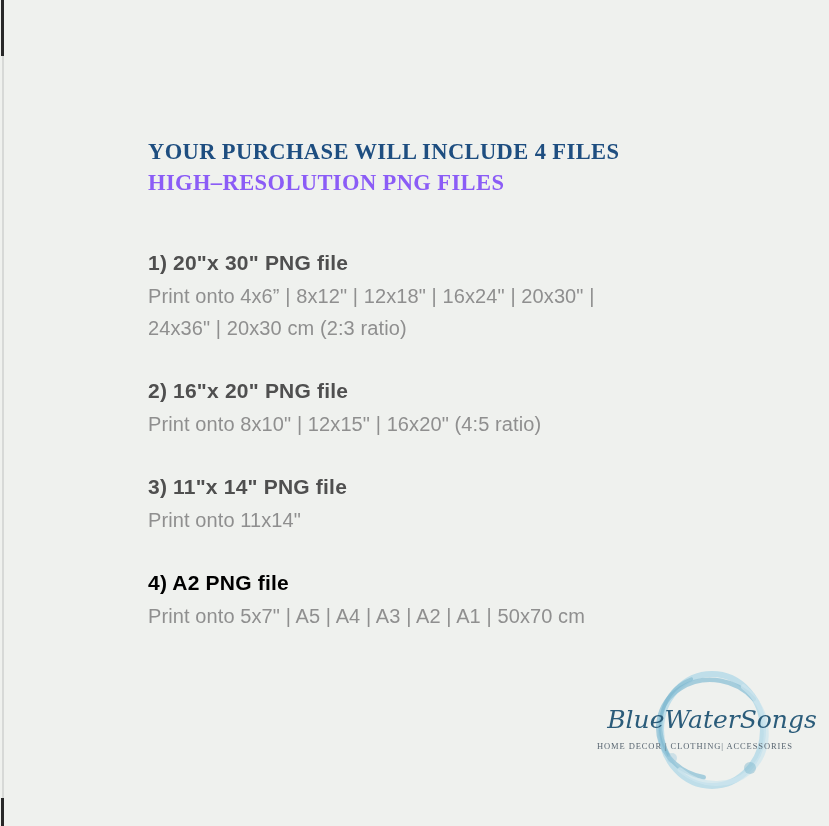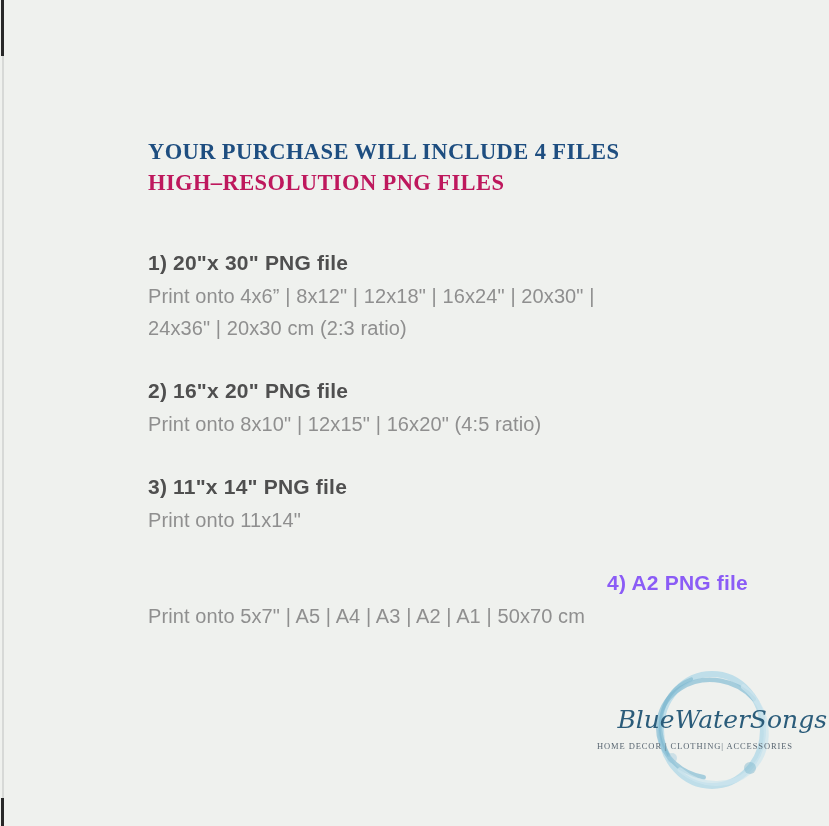--- a/index.html
+++ b/index.html
@@ -63,51 +63,51 @@
 <body>
 
 <div class="canvas" style="background: rgb(239, 241, 238);">
 
   <div class="edge-light"></div>
   <div class="edge-dark top"></div>
   <div class="edge-dark bottom"></div>
 
   <div class="heading">
     <div style="color: rgb(30, 78, 128);">YOUR PURCHASE WILL INCLUDE 4 FILES</div>
-    <div style="color: #be185d;">HIGH–RESOLUTION PNG FILES</div>
+    <div style="color: #8b5cf6;">HIGH–RESOLUTION PNG FILES</div>
   </div>
 
   <div class="files" id="files">
       <div class="file-item">
         <div class="file-title" style="color: rgb(79, 79, 79);">1) 20"x 30" PNG file</div>
         <div class="file-line" style="color: rgb(143, 143, 143);">Print onto 4x6” | 8x12" | 12x18" | 16x24" | 20x30" |</div>
         <div class="file-line" style="color: rgb(143, 143, 143);">24x36" | 20x30 cm (2:3 ratio)</div>
       </div>
       <div class="file-item">
         <div class="file-title" style="color: rgb(79, 79, 79);">2) 16"x 20" PNG file</div>
         <div class="file-line" style="color: rgb(143, 143, 143);">Print onto 8x10" | 12x15" | 16x20" (4:5 ratio)</div>
       </div>
       <div class="file-item">
         <div class="file-title" style="color: rgb(79, 79, 79);">3) 11"x 14" PNG file</div>
         <div class="file-line" style="color: rgb(143, 143, 143);">Print onto 11x14"</div>
       </div>
       <div class="file-item">
-        <div class="file-title" style="color: #8b5cf6; text-align: right;">4) A2 PNG file</div>
+        <div class="file-title" style="color: #000000;">4) A2 PNG file</div>
         <div class="file-line" style="color: rgb(143, 143, 143);">Print onto 5x7" | A5 | A4 | A3 | A2 | A1 | 50x70 cm</div>
       </div>
     </div>
 
   <div class="logo">
     <svg width="124" height="134" viewBox="0 0 124 134">
       <g fill="none" stroke-linecap="round">
         <ellipse cx="62" cy="67" rx="51" ry="56" stroke="#bcdce8" stroke-width="6" opacity="0.95"></ellipse>
         <ellipse cx="61" cy="67" rx="49" ry="54" stroke="#8cc0d6" stroke-width="4.5" opacity="0.75" stroke-dasharray="200 130" transform="rotate(100 62 67)"></ellipse>
         <ellipse cx="63" cy="66" rx="52" ry="57" stroke="#cde5ee" stroke-width="5" opacity="0.7" stroke-dasharray="160 170" transform="rotate(-40 62 67)"></ellipse>
         <ellipse cx="62" cy="67" rx="50" ry="55" stroke="#79b4cc" stroke-width="3.5" opacity="0.55" stroke-dasharray="90 260" transform="rotate(150 62 67)"></ellipse>
         <circle cx="100" cy="105" r="6" fill="#7db5cd" opacity="0.45" stroke="none"></circle>
         <circle cx="22" cy="95" r="5" fill="#9cc8db" opacity="0.4" stroke="none"></circle>
       </g>
     </svg>
-    <div class="brand" style="color: rgb(43, 92, 122); text-align: right;">BlueWaterSongs</div>
+    <div class="brand" style="color: rgb(43, 92, 122);">BlueWaterSongs</div>
     <div class="tagline">HOME DECOR | CLOTHING| ACCESSORIES</div>
   </div>
 
 </div>
 
 </body></html>

